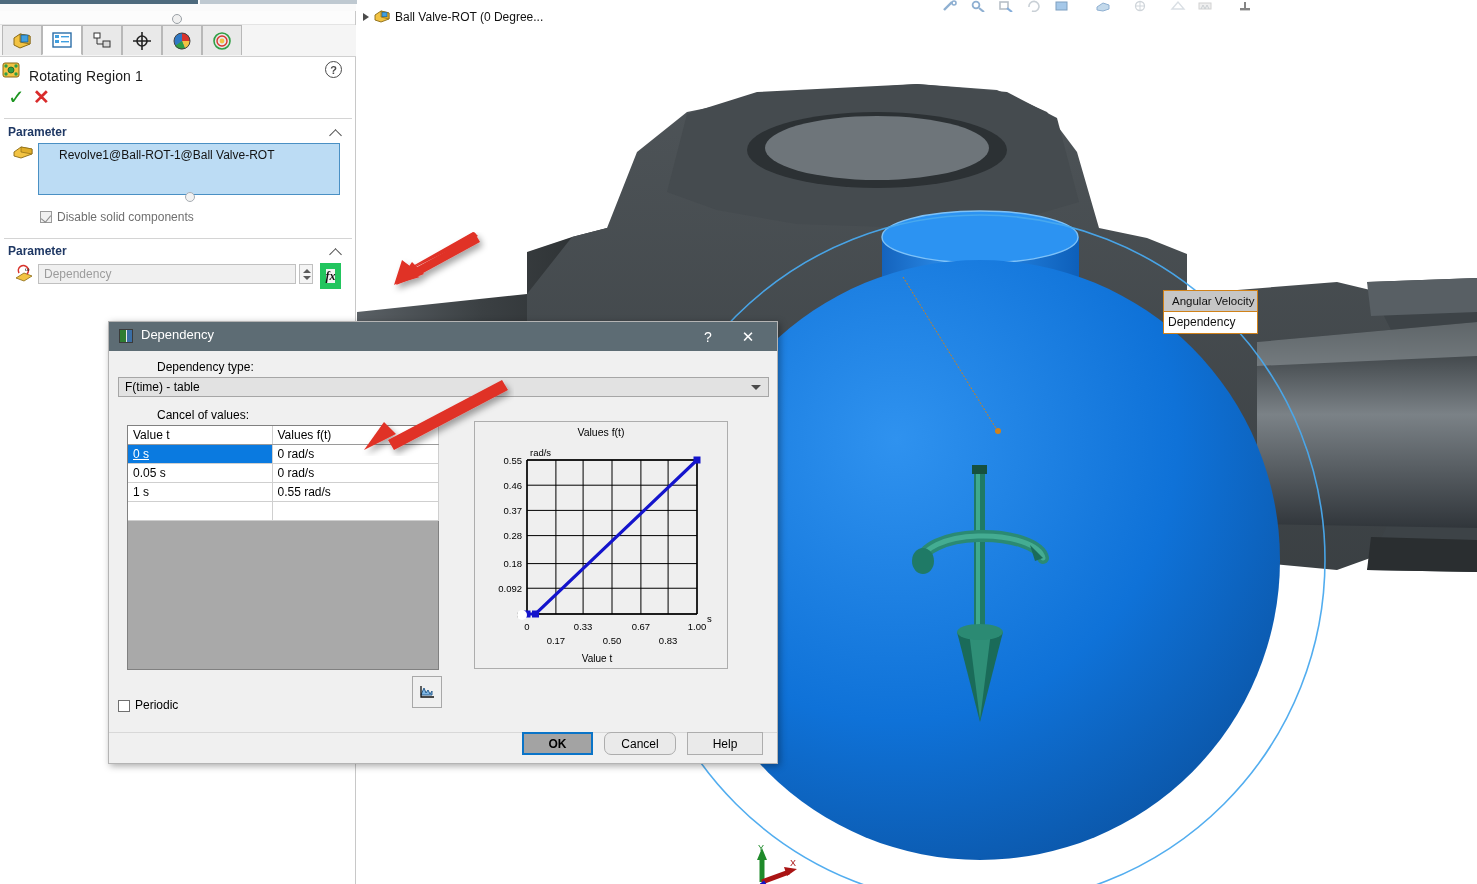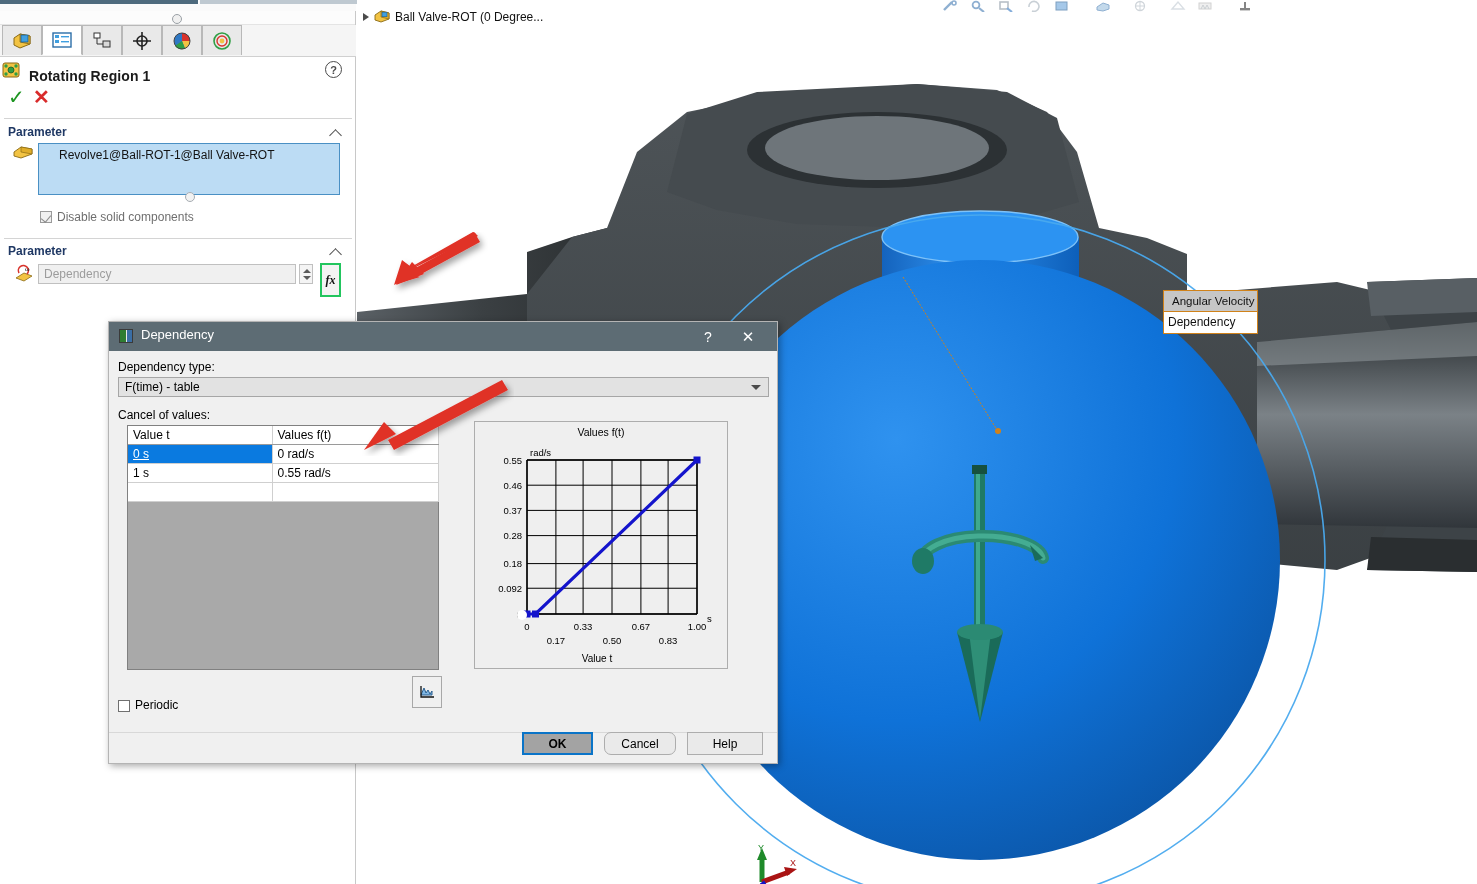--- a/index.html
+++ b/index.html
@@ -22,21 +22,21 @@
   .pm-pin .dot{position:absolute;left:172px;top:3px;width:8px;height:8px;border-radius:50%;
       border:1px solid #9aa0a6;background:#f0f0f0;}
 
   .pm-tabs{position:absolute;left:0;top:25px;width:356px;height:31px;background:#f5f5f5;border-bottom:1px solid #d0d0d0;}
   .pm-tab{position:absolute;top:0;width:40px;height:30px;box-sizing:border-box;
       border:1px solid #b8b8b8;border-bottom:none;background:#e9e9e9;
       display:flex;align-items:center;justify-content:center;}
   .pm-tab.active{background:#ffffff;border-bottom:1px solid #ffffff;}
 
   .pm-title{position:absolute;left:0;top:57px;width:356px;height:26px;display:flex;align-items:center;}
-  .pm-title .t{font-size:14px;font-weight:bold;color:#1b1b1b;margin-left:7px;letter-spacing:.1px;margin-top:12px;}
+  .pm-title .t{font-size:14px;font-weight:normal;color:#1b1b1b;margin-left:7px;letter-spacing:.1px;margin-top:12px;}
   .pm-help{position:absolute;right:13px;top:61px;width:17px;height:17px;border-radius:50%;
       border:1.4px solid #4a4a4a;color:#4a4a4a;font-size:11px;font-weight:bold;
       display:flex;align-items:center;justify-content:center;box-sizing:border-box;}
   .pm-okrow{position:absolute;left:0;top:86px;width:356px;height:26px;}
   .pm-ok{position:absolute;left:8px;top:0;width:20px;height:22px;color:#1d9521;font-size:20px;line-height:22px;}
   .pm-cancel{position:absolute;left:33px;top:0;width:20px;height:22px;color:#d92b2b;font-size:20px;line-height:22px;font-weight:bold;}
 
   .pm-sep{position:absolute;left:4px;width:348px;height:1px;background:#d4d4d4;}
 
   .grp-head{position:absolute;left:8px;font-size:12px;font-weight:bold;color:#1f3864;}
@@ -56,22 +56,22 @@
   .chk-label{position:absolute;font-size:12px;color:#6f6f6f;}
 
   .param-ico{position:absolute;left:12px;top:264px;width:24px;height:20px;}
   .param-input{position:absolute;left:38px;top:264px;width:258px;height:20px;box-sizing:border-box;
       background:#f0f0f0;border:1px solid #c0c0c0;color:#9c9c9c;font-size:12px;padding:2px 5px;}
   .spin{position:absolute;left:299px;top:264px;width:14px;height:20px;box-sizing:border-box;
       border:1px solid #c0c0c0;background:#f4f4f4;}
   .spin i{position:absolute;left:3px;width:0;height:0;border-left:4px solid transparent;border-right:4px solid transparent;}
   .spin i.up{top:4px;border-bottom:4px solid #5a5a5a;}
   .spin i.dn{top:11px;border-top:4px solid #5a5a5a;}
-  .fx-btn{position:absolute;left:320px;top:263px;width:21px;height:34px;box-sizing:border-box;
-      border:2px solid #22c55e;background:#f3f3f3;display:flex;align-items:center;justify-content:center;
+  .fx-btn{position:absolute;left:320px;top:263px;width:21px;height:26px;box-sizing:border-box;
+      border:6px solid #22c55e;background:#f3f3f3;display:flex;align-items:center;justify-content:center;
       font-family:"Liberation Serif",serif;font-style:italic;font-weight:bold;font-size:12px;color:#111;}
 
   
   #tree{position:absolute;left:357px;top:0;width:200px;height:32px;background:#ffffff;}
   .tree-row{position:absolute;left:6px;top:9px;display:flex;align-items:center;gap:5px;font-size:12px;color:#111;}
   .tri{width:0;height:0;border-top:4px solid transparent;border-bottom:4px solid transparent;border-left:6px solid #4c4c4c;}
 
   
   #toprail{position:absolute;left:557px;top:0;width:920px;height:14px;background:#ffffff;}
   .rail-ico{position:absolute;top:0;width:16px;height:12px;opacity:.62;}
@@ -96,21 +96,21 @@
   .dlg-tb{position:absolute;left:0;top:0;width:100%;height:29px;background:#5d6c74;}
   .dlg-ico{position:absolute;left:10px;top:7px;width:14px;height:14px;background:#e8e8e8;border:1px solid #3a3a3a;box-sizing:border-box;}
   .dlg-ico:after{content:"";position:absolute;left:0;top:0;width:6px;height:12px;background:#2f7d32;}
   .dlg-ico:before{content:"";position:absolute;left:7px;top:0;width:5px;height:12px;background:#3a6ea5;}
   .dlg-title{position:absolute;left:32px;top:5px;font-size:13px;color:#ffffff;}
   .dlg-q{position:absolute;right:58px;top:4px;width:22px;height:22px;color:#fff;font-size:14px;
       display:flex;align-items:center;justify-content:center;}
   .dlg-x{position:absolute;right:18px;top:4px;width:22px;height:22px;color:#fff;font-size:15px;
       display:flex;align-items:center;justify-content:center;}
 
-  .lbl{position:absolute;font-size:12px;color:#000;}
+  .lbl{position:absolute;font-size:12px;color:#000;margin-left:39px;}
   .combo{position:absolute;left:9px;top:55px;width:651px;height:20px;box-sizing:border-box;
       background:#e2e2e2;border:1px solid #a6a6a6;font-size:12px;color:#000;padding:2px 6px;}
   .combo .arw{position:absolute;right:7px;top:7px;width:0;height:0;
       border-left:5px solid transparent;border-right:5px solid transparent;border-top:5px solid #4b4b4b;}
 
   .tbl{position:absolute;left:18px;top:103px;width:312px;height:245px;box-sizing:border-box;
        border:1px solid #808080;background:#a9a9a9;}
   .tbl table{border-collapse:collapse;width:100%;table-layout:fixed;}
   .tbl td,.tbl th{height:18px;font-size:12px;font-weight:normal;text-align:left;
        padding:0 0 0 5px;border-right:1px solid #cfcfcf;border-bottom:1px solid #cfcfcf;
@@ -442,20 +442,24 @@
           </colgroup>
         <thead>
           <tr>
             <th>Value t</th>
             <th>Values f(t)</th>
           </tr>
         </thead>
         <tbody>
           <tr class="sel">
             <td class="k">0 s</td>
+            <td>0 rad/s</td>
+          </tr>
+          <tr>
+            <td class="k">0.05 s</td>
             <td>0 rad/s</td>
           </tr>
           <tr>
             <td class="k">1 s</td>
             <td>0.55 rad/s</td>
           </tr>
           <tr>
             <td class="k"></td>
             <td></td>
           </tr>

